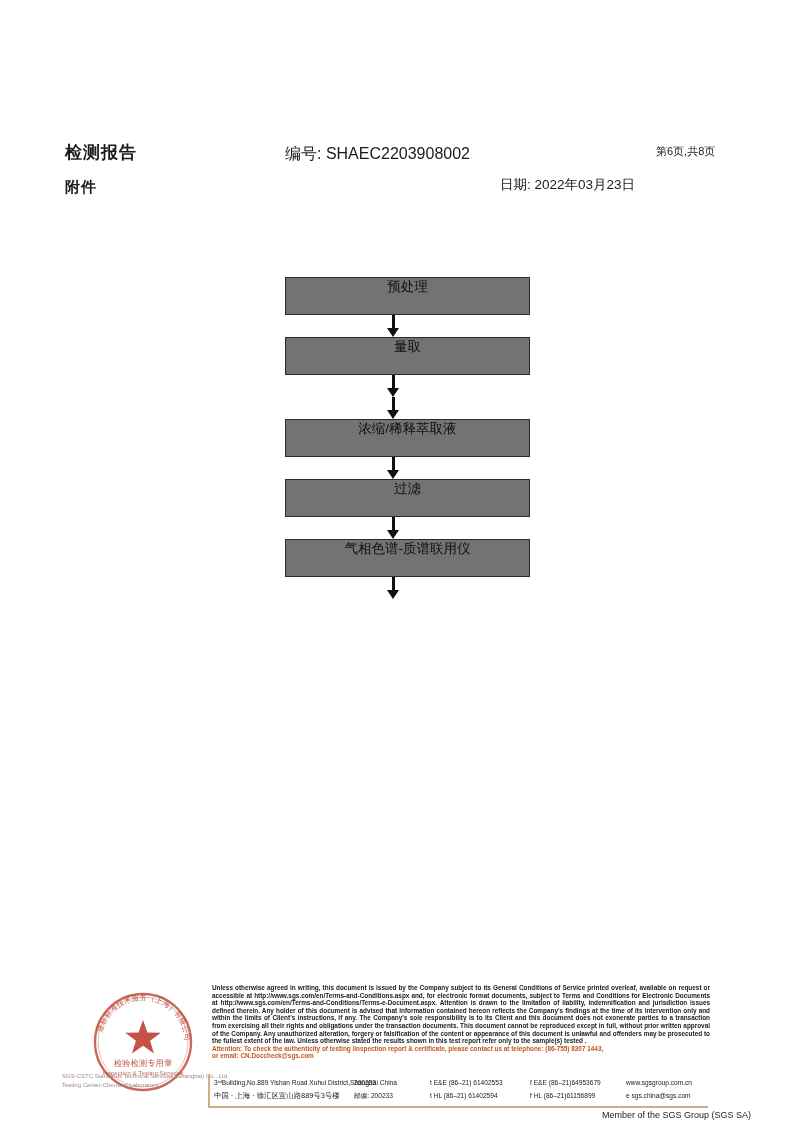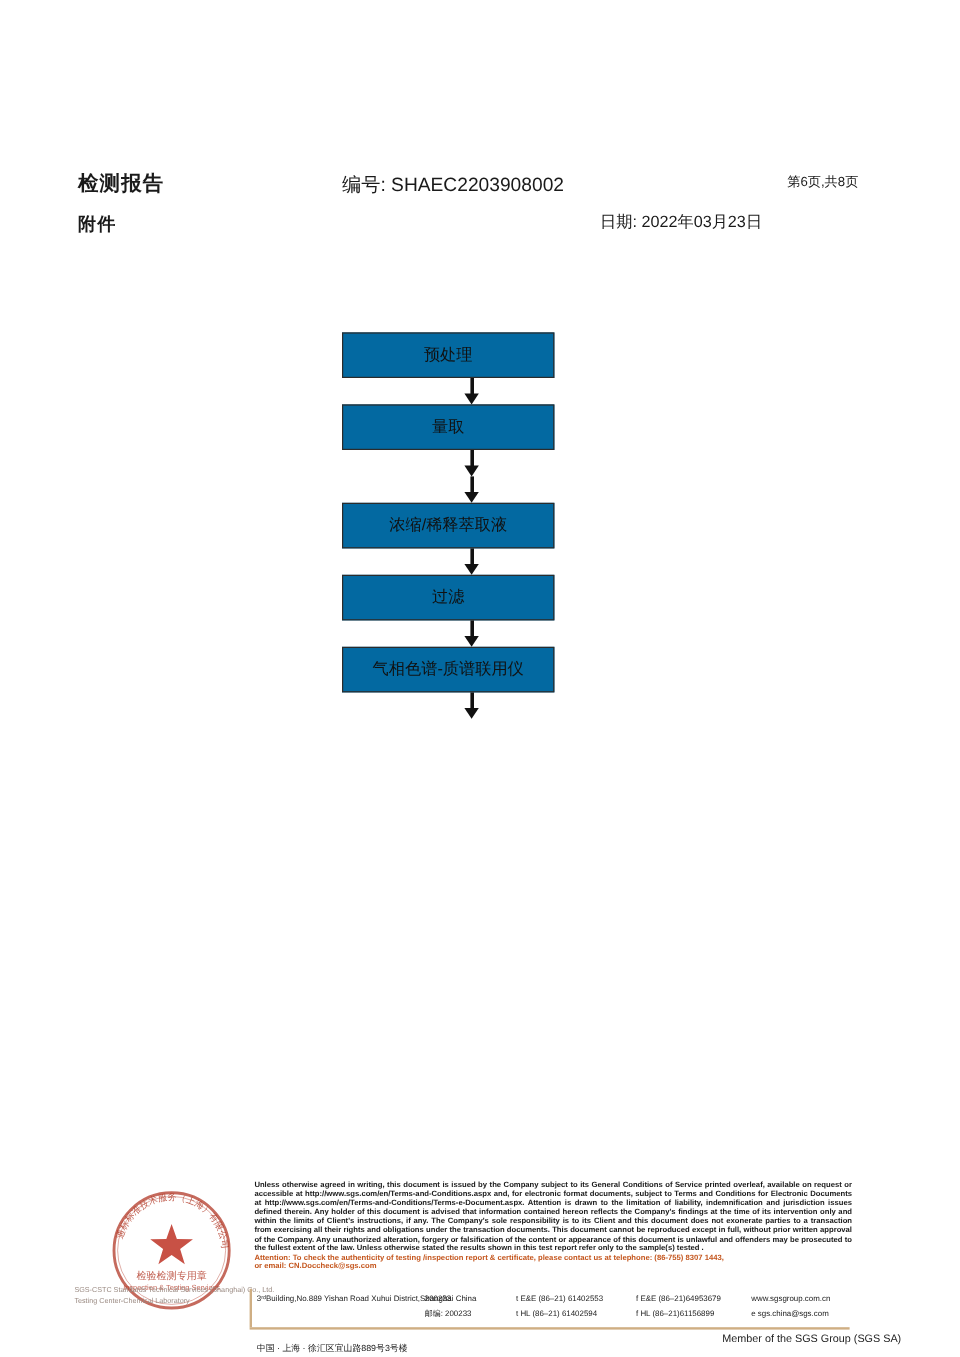--- a/index.html
+++ b/index.html
@@ -47,27 +47,27 @@
     font-size:15px;font-weight:bold;letter-spacing:1px;
   }
 
   
   .fc-title{
     position:absolute;left:0;top:219px;width:800px;
     text-align:center;font-size:14.5px;font-weight:bold;
   }
   .flow{position:absolute;left:285px;top:277px;width:218px;}
   .fc-box{
-    width:177px;height:38px;
+    width:245px;height:38px;
     border:1px solid #2b2b2b;
     box-sizing:border-box;
-    display:flex;align-items:center;justify-content:center;
+    display:flex;justify-content:center;
     font-size:13.5px;
     color:#111;
-    background:#0369a1;
+    background:#737373;
     position:relative;
   }
   .fc-arrow{
     width:216px;height:22px;
     position:relative;
   }
   .fc-arrow .shaft{
     position:absolute;left:107px;top:0;width:2.5px;height:15px;background:#111;
   }
   .fc-arrow .head{
@@ -104,21 +104,21 @@
   .addr{
     position:absolute;left:214px;top:1076px;width:500px;
     font-size:6.6px;line-height:13px;color:#1a1a1a;
   }
   .addr-row{position:relative;height:13px;}
   .addr-a{position:absolute;left:0;top:0;}
   .addr-b{position:absolute;left:140px;top:0;}
   .addr-c{position:absolute;left:216px;top:0;}
   .addr-d{position:absolute;left:316px;top:0;}
   .addr-e{position:absolute;left:412px;top:0;}
-  .addr-cn{font-size:7.4px;margin-top:28px;}
+  .addr-cn{font-size:7.4px;}
 
   .footer-rule{
     position:absolute;left:208px;top:1106px;width:500px;height:1.5px;background:#cfae83;
   }
   .member{
     position:absolute;left:0;top:1110px;width:751px;
     text-align:right;font-size:9px;color:#222;
   }
 </style>
 </head>

